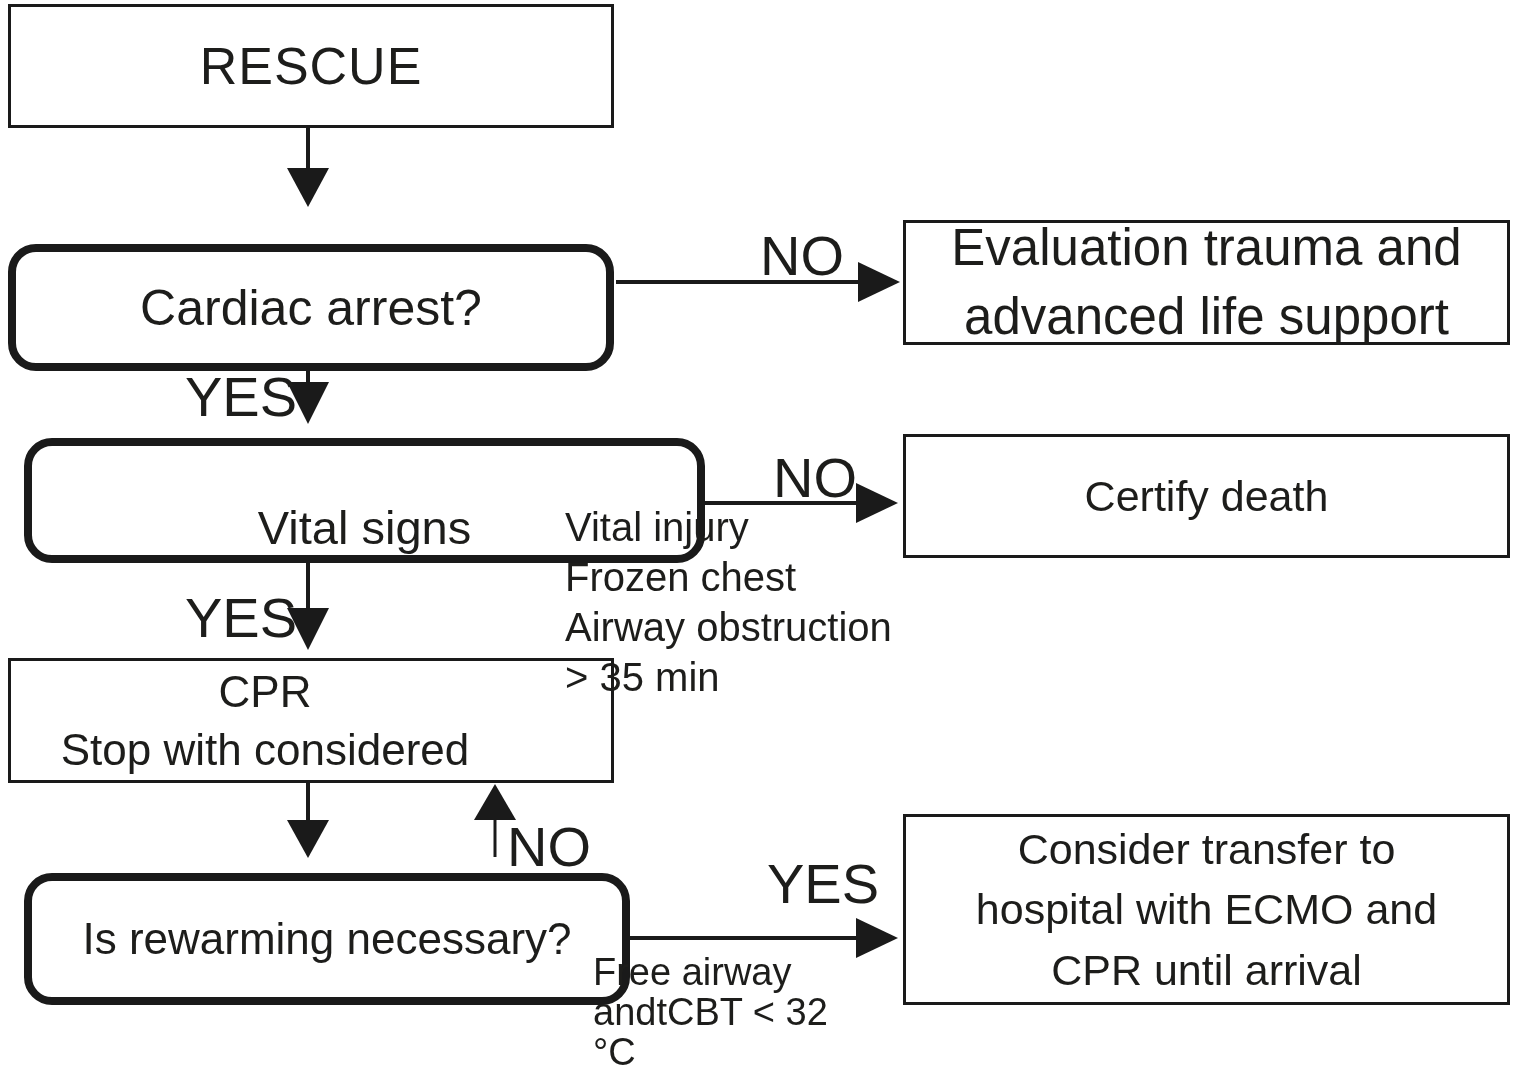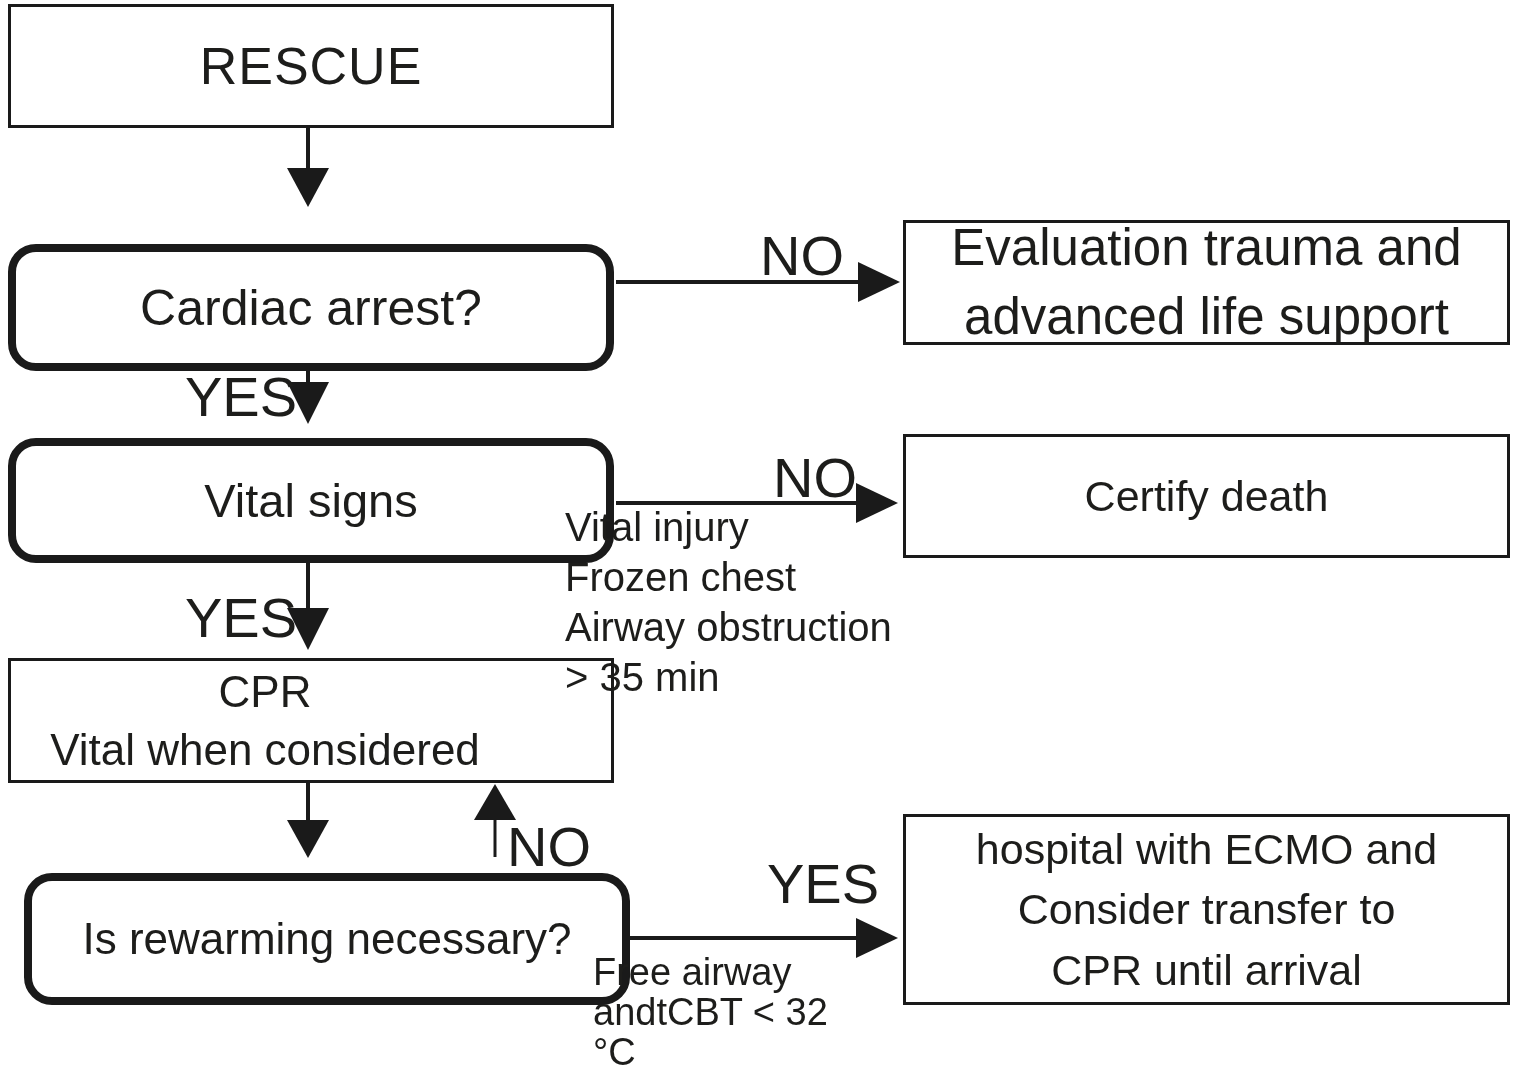--- a/index.html
+++ b/index.html
@@ -25,21 +25,21 @@
     flex-direction: column;
     align-items: center;
     justify-content: center;
     text-align: center;
   }
   .thin  { border: 3px solid var(--line); text-align: center; }
   .thick { border: 8px solid var(--line); border-radius: 28px; }
 
   #node-rescue        { left: 8px;   top: 4px;   width: 606px; height: 124px; font-size: 52px; letter-spacing: 1px; }
   #node-cardiac       { left: 8px;   top: 220px; width: 606px; height: 127px; font-size: 50px; margin-top: 24px; }
-  #node-vital         { left: 8px;   top: 438px; width: 606px; height: 125px; font-size: 47px; }
+  #node-vital         { left: 24px;   top: 438px; width: 681px; height: 125px; font-size: 47px; justify-content: flex-end; }
   #node-cpr           { left: 8px;   top: 658px; width: 606px; height: 125px; font-size: 44px; line-height: 1.3; padding-right: 92px; }
   #node-rewarming     { left: 24px;   top: 873px; width: 606px; height: 132px; font-size: 44px; }
   #node-evaluation    { left: 903px; top: 220px; width: 607px; height: 125px; font-size: 51px; line-height: 1.35; }
   #node-certify       { left: 903px; top: 434px; width: 607px; height: 124px; font-size: 43px; }
   #node-transfer      { left: 903px; top: 814px; width: 607px; height: 191px; font-size: 43px; line-height: 1.4; }
 
   .edge-label {
     position: absolute;
     transform: translate(-50%, -50%);
     font-size: 56px;
@@ -118,30 +118,30 @@
   <div class="node thick" id="node-vital">
     <span>Vital signs</span>
   </div>
 
   <div class="node thin" id="node-certify">
     <span>Certify death</span>
   </div>
 
   <div class="node thin" id="node-cpr">
     <div>CPR</div>
-    <div>Vital when considered</div>
+    <div>Stop with considered</div>
   </div>
 
   <div class="node thick" id="node-rewarming">
     <span>Is rewarming necessary?</span>
   </div>
 
   <div class="node thin" id="node-transfer">
+    <div>Consider transfer to</div>
     <div>hospital with ECMO and</div>
-    <div>Consider transfer to</div>
     <div>CPR until arrival</div>
   </div>
 
   <div class="edge-label" id="label-cardiac-yes">YES</div>
   <div class="edge-label" id="label-cardiac-no">NO</div>
   <div class="edge-label" id="label-vital-yes">YES</div>
   <div class="edge-label" id="label-vital-no">NO</div>
   <div class="edge-label" id="label-rewarm-no">NO</div>
   <div class="edge-label" id="label-rewarm-yes">YES</div>
 

